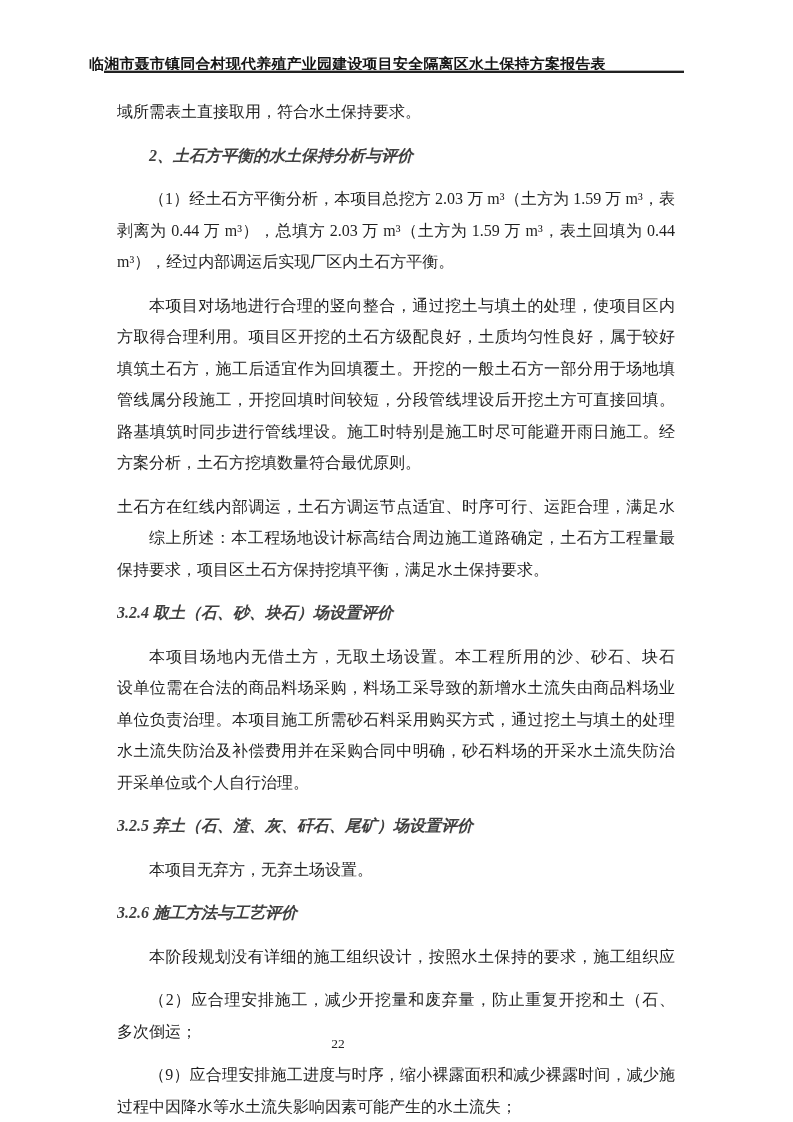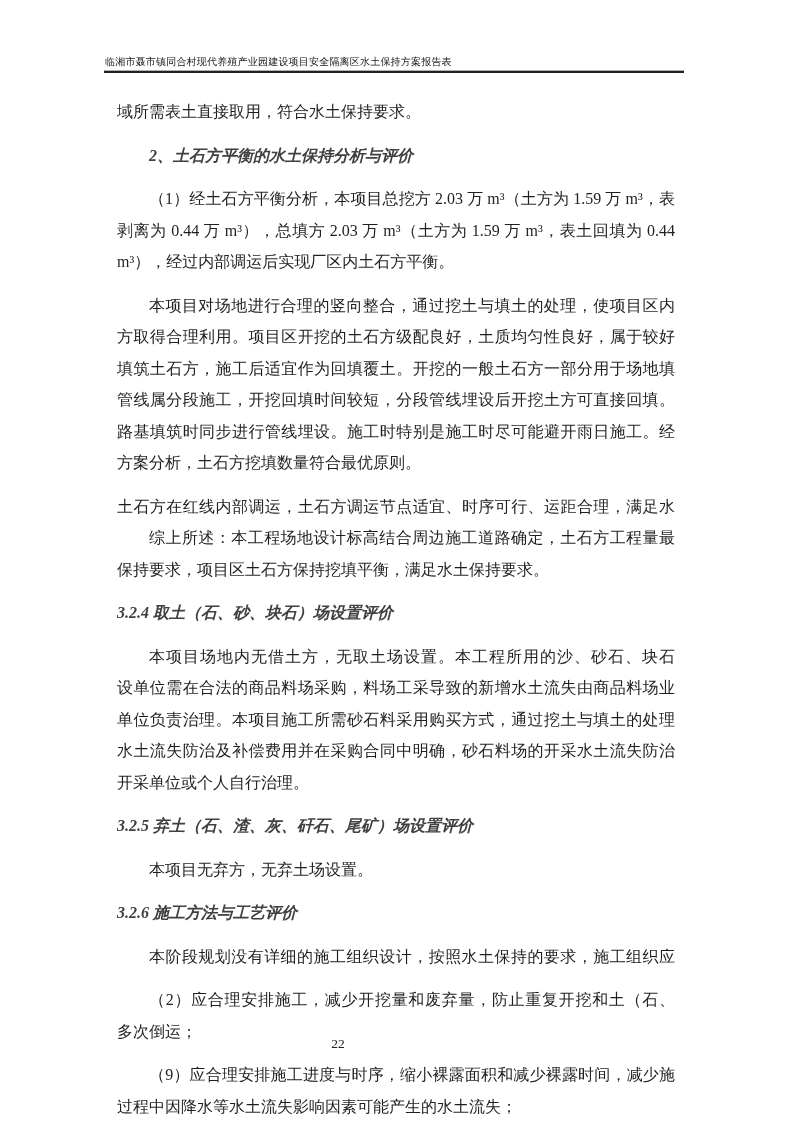--- a/index.html
+++ b/index.html
@@ -11,25 +11,25 @@
     position: relative;
     width: 793px;
     height: 1122px;
     background: #ffffff;
     color: #1f1f1f;
     font-family: "Liberation Serif", "DejaVu Serif", serif;
     overflow: hidden;
   }
   .header-title {
     position: absolute;
-    left: 105px;
+    left: 89px;
     top: 55px;
     width: 582px;
-    font-size: 10px;
-    font-weight: 400;
+    font-size: 15px;
+    font-weight: 700;
     letter-spacing: 0.2px;
     white-space: nowrap;
     color: #161616;
   }
   .header-rule {
     position: absolute;
     left: 104px;
     top: 70px;
     width: 580px;
     height: 0;

